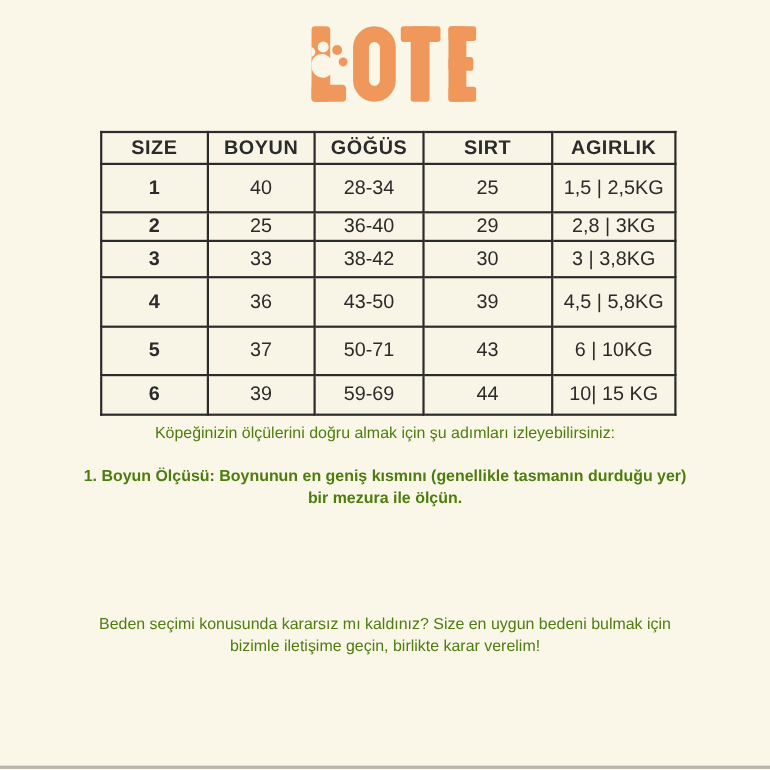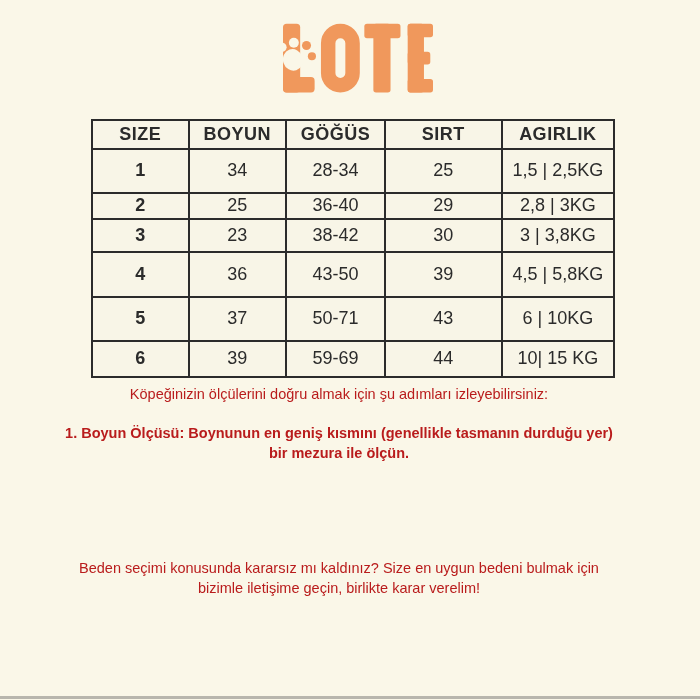--- a/index.html
+++ b/index.html
@@ -41,25 +41,25 @@
   .size-table td { font-weight: normal; }
   .size-table td:first-child { font-weight: bold; }
   .size-table tr.r1 td { height: 42px; }
   .size-table tr.r2 td { height: 24px; }
   .size-table tr.r3 td { height: 31px; }
   .size-table tr.r4 td { height: 43px; }
   .size-table tr.r5 td { height: 42px; }
   .size-table tr.r6 td { height: 34px; }
   .copy {
     position: absolute;
-    left: 60px; width: 558px;
+    left: 71px; width: 558px;
     text-align: center;
     font-size: 14.5px;
     line-height: 20px;
-    color: #b91c1c;
+    color: #4d7c0f;
   }
   .intro { top: 384px; }
   .steps { top: 423px; font-weight: bold; }
   .step  { margin: 0; }
   .outro { top: 558px; }
   .bottom-line {
     position: absolute;
     left: 0; bottom: 1px;
     width: 700px; height: 3px;
     background: #B8B6AD;
@@ -107,35 +107,35 @@
       <th>SIZE</th>
       <th>BOYUN</th>
       <th>GÖĞÜS</th>
       <th>SIRT</th>
       <th>AGIRLIK</th>
     </tr>
   </thead>
   <tbody>
     <tr class="r1">
       <td>1</td>
-      <td>34</td>
+      <td>40</td>
       <td>28-34</td>
       <td>25</td>
       <td>1,5 | 2,5KG</td>
     </tr>
     <tr class="r2">
       <td>2</td>
       <td>25</td>
       <td>36-40</td>
       <td>29</td>
       <td>2,8 | 3KG</td>
     </tr>
     <tr class="r3">
       <td>3</td>
-      <td>23</td>
+      <td>33</td>
       <td>38-42</td>
       <td>30</td>
       <td>3 | 3,8KG</td>
     </tr>
     <tr class="r4">
       <td>4</td>
       <td>36</td>
       <td>43-50</td>
       <td>39</td>
       <td>4,5 | 5,8KG</td>

